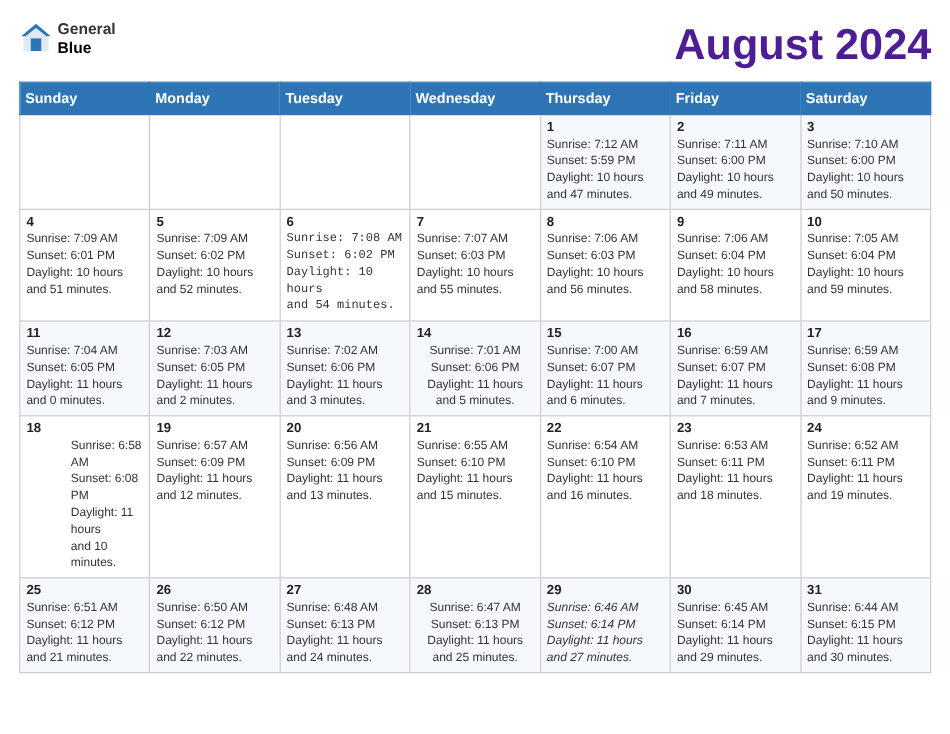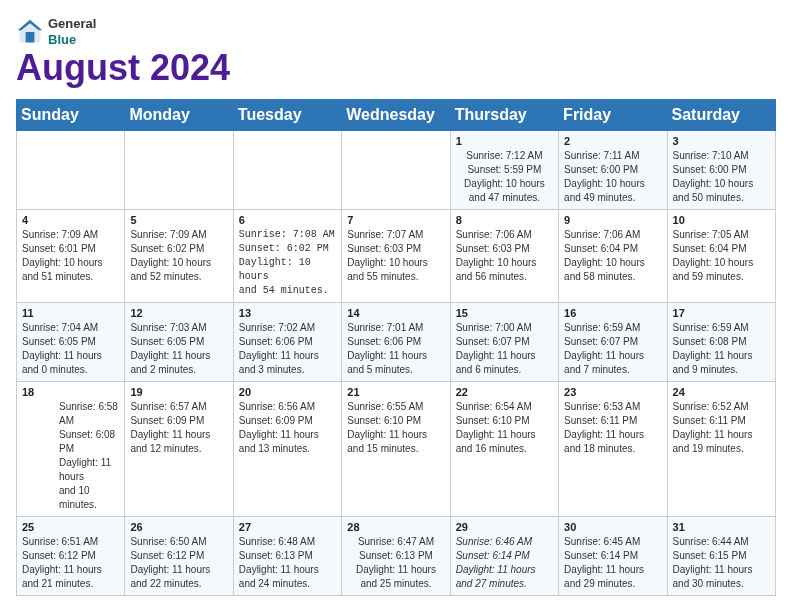--- a/index.html
+++ b/index.html
@@ -8,36 +8,35 @@
       background: #fff;
       width: 792px;
       min-height: 612px;
       padding: 16px;
     }
     .header {
       display: flex;
       justify-content: space-between;
       align-items: flex-start;
       margin-bottom: 10px;
-      flex-direction: column;
     }
     .logo {
       display: flex;
       align-items: center;
       gap: 4px;
     }
     .logo-text {
       display: flex;
       flex-direction: column;
       font-size: 13px;
       font-weight: bold;
       line-height: 1.2;
     }
     .logo-text span:first-child { color: #333; }
-    .logo-text span:last-child { color: #0f766e; }
+    .logo-text span:last-child { color: #000000; }
     .logo-icon {
       width: 28px;
       height: 28px;
     }
     .title-block {
       text-align: right;
     }
     .title-block h1 {
       font-size: 36px;
       font-weight: bold;
@@ -51,21 +50,21 @@
     .calendar {
       width: 100%;
       border-collapse: collapse;
       font-size: 10.5px;
     }
     .calendar thead th {
       background: #2e75b6;
       color: #fff;
       padding: 6px 4px;
       text-align: left;
-      font-size: 16px;
+      font-size: 12px;
       font-weight: bold;
       border: 1px solid #2e75b6;
     }
     .calendar tbody td {
       vertical-align: top;
       border: 1px solid #ccc;
       padding: 4px 5px;
       width: 108px;
       min-height: 75px;
       color: #333;
@@ -124,21 +123,21 @@
       </tr>
   </thead>
   <tbody id="calendar-body">
       <tr>
         <td class="empty"></td>
         <td class="empty"></td>
         <td class="empty"></td>
         <td class="empty"></td>
         <td>
           <div class="day-num">1</div>
-          <div class="day-info" style="white-space: pre-line; text-align: center;">Sunrise: 7:12 AM
+          <div class="day-info" style="white-space: pre-line;">Sunrise: 7:12 AM
 Sunset: 5:59 PM
 Daylight: 10 hours
 and 47 minutes.</div>
         </td>
         <td>
           <div class="day-num">2</div>
           <div class="day-info" style="white-space: pre-line;">Sunrise: 7:11 AM
 Sunset: 6:00 PM
 Daylight: 10 hours
 and 49 minutes.</div>
@@ -219,21 +218,21 @@
         </td>
         <td>
           <div class="day-num">13</div>
           <div class="day-info" style="white-space: pre-line;">Sunrise: 7:02 AM
 Sunset: 6:06 PM
 Daylight: 11 hours
 and 3 minutes.</div>
         </td>
         <td>
           <div class="day-num">14</div>
-          <div class="day-info" style="white-space: pre-line;">Sunrise: 7:01 AM
+          <div class="day-info" style="white-space: pre-line; text-align: center;">Sunrise: 7:01 AM
 Sunset: 6:06 PM
 Daylight: 11 hours
 and 5 minutes.</div>
         </td>
         <td>
           <div class="day-num">15</div>
           <div class="day-info" style="white-space: pre-line;">Sunrise: 7:00 AM
 Sunset: 6:07 PM
 Daylight: 11 hours
 and 6 minutes.</div>

